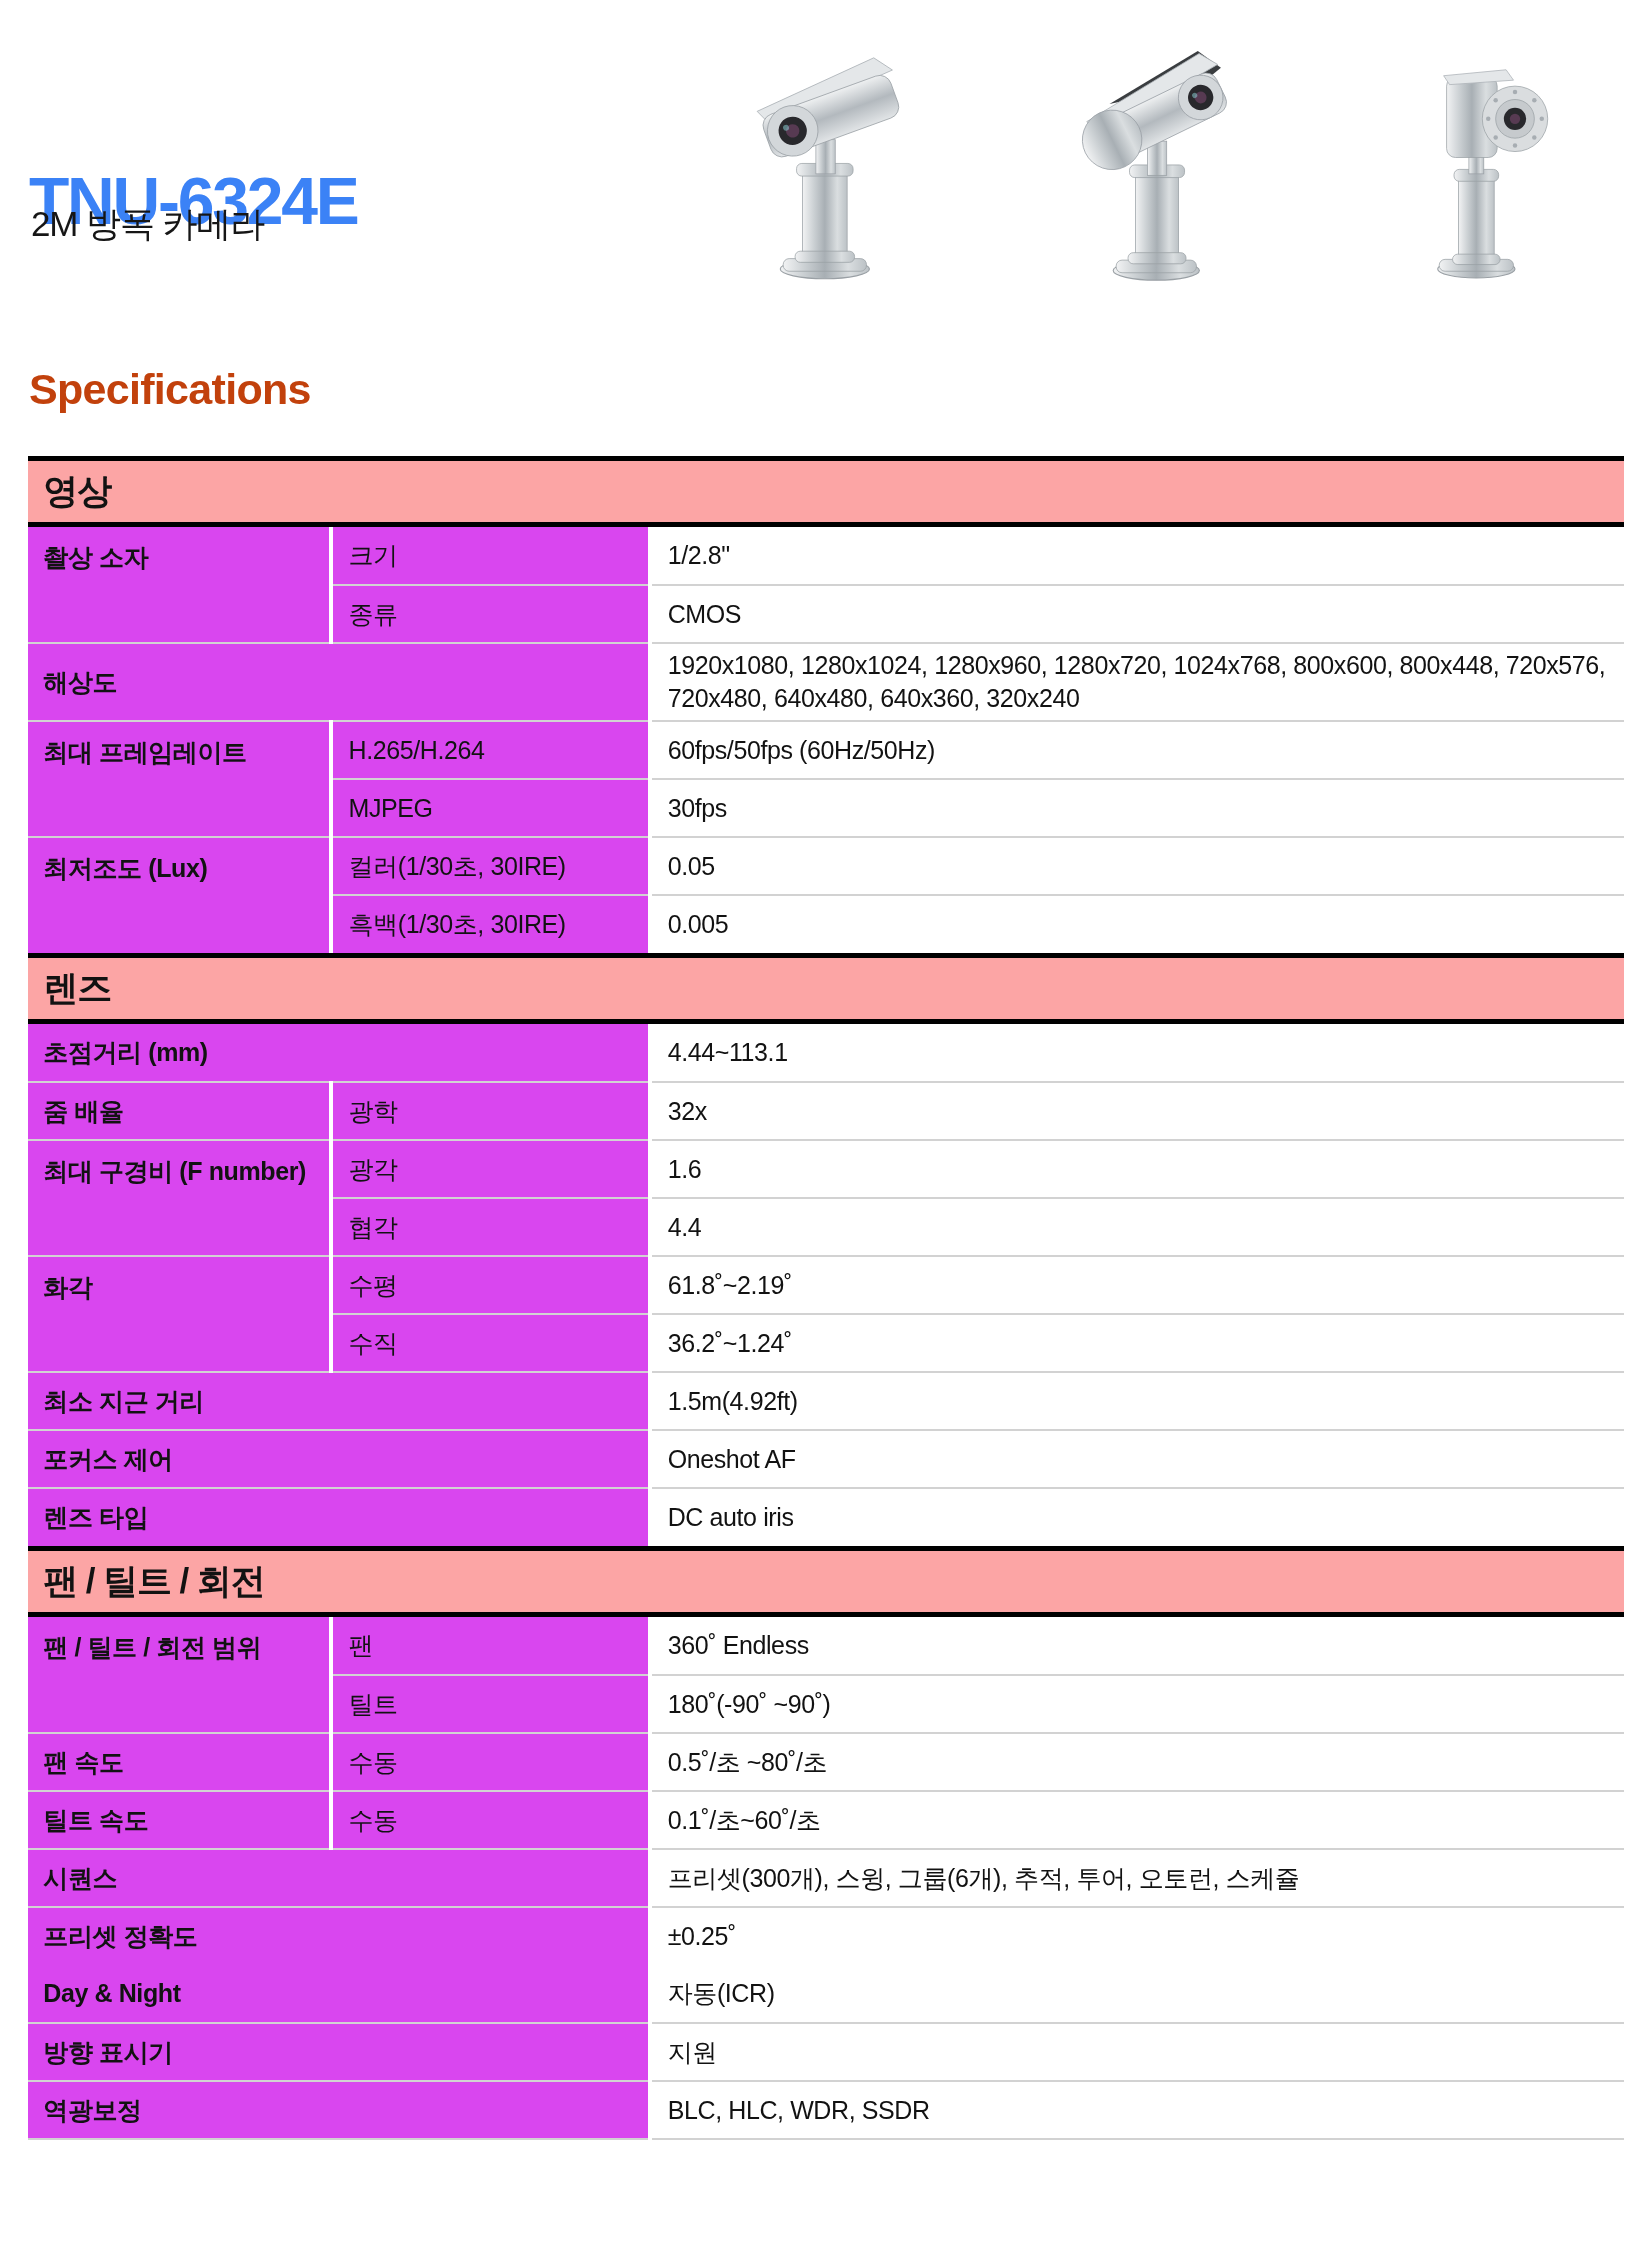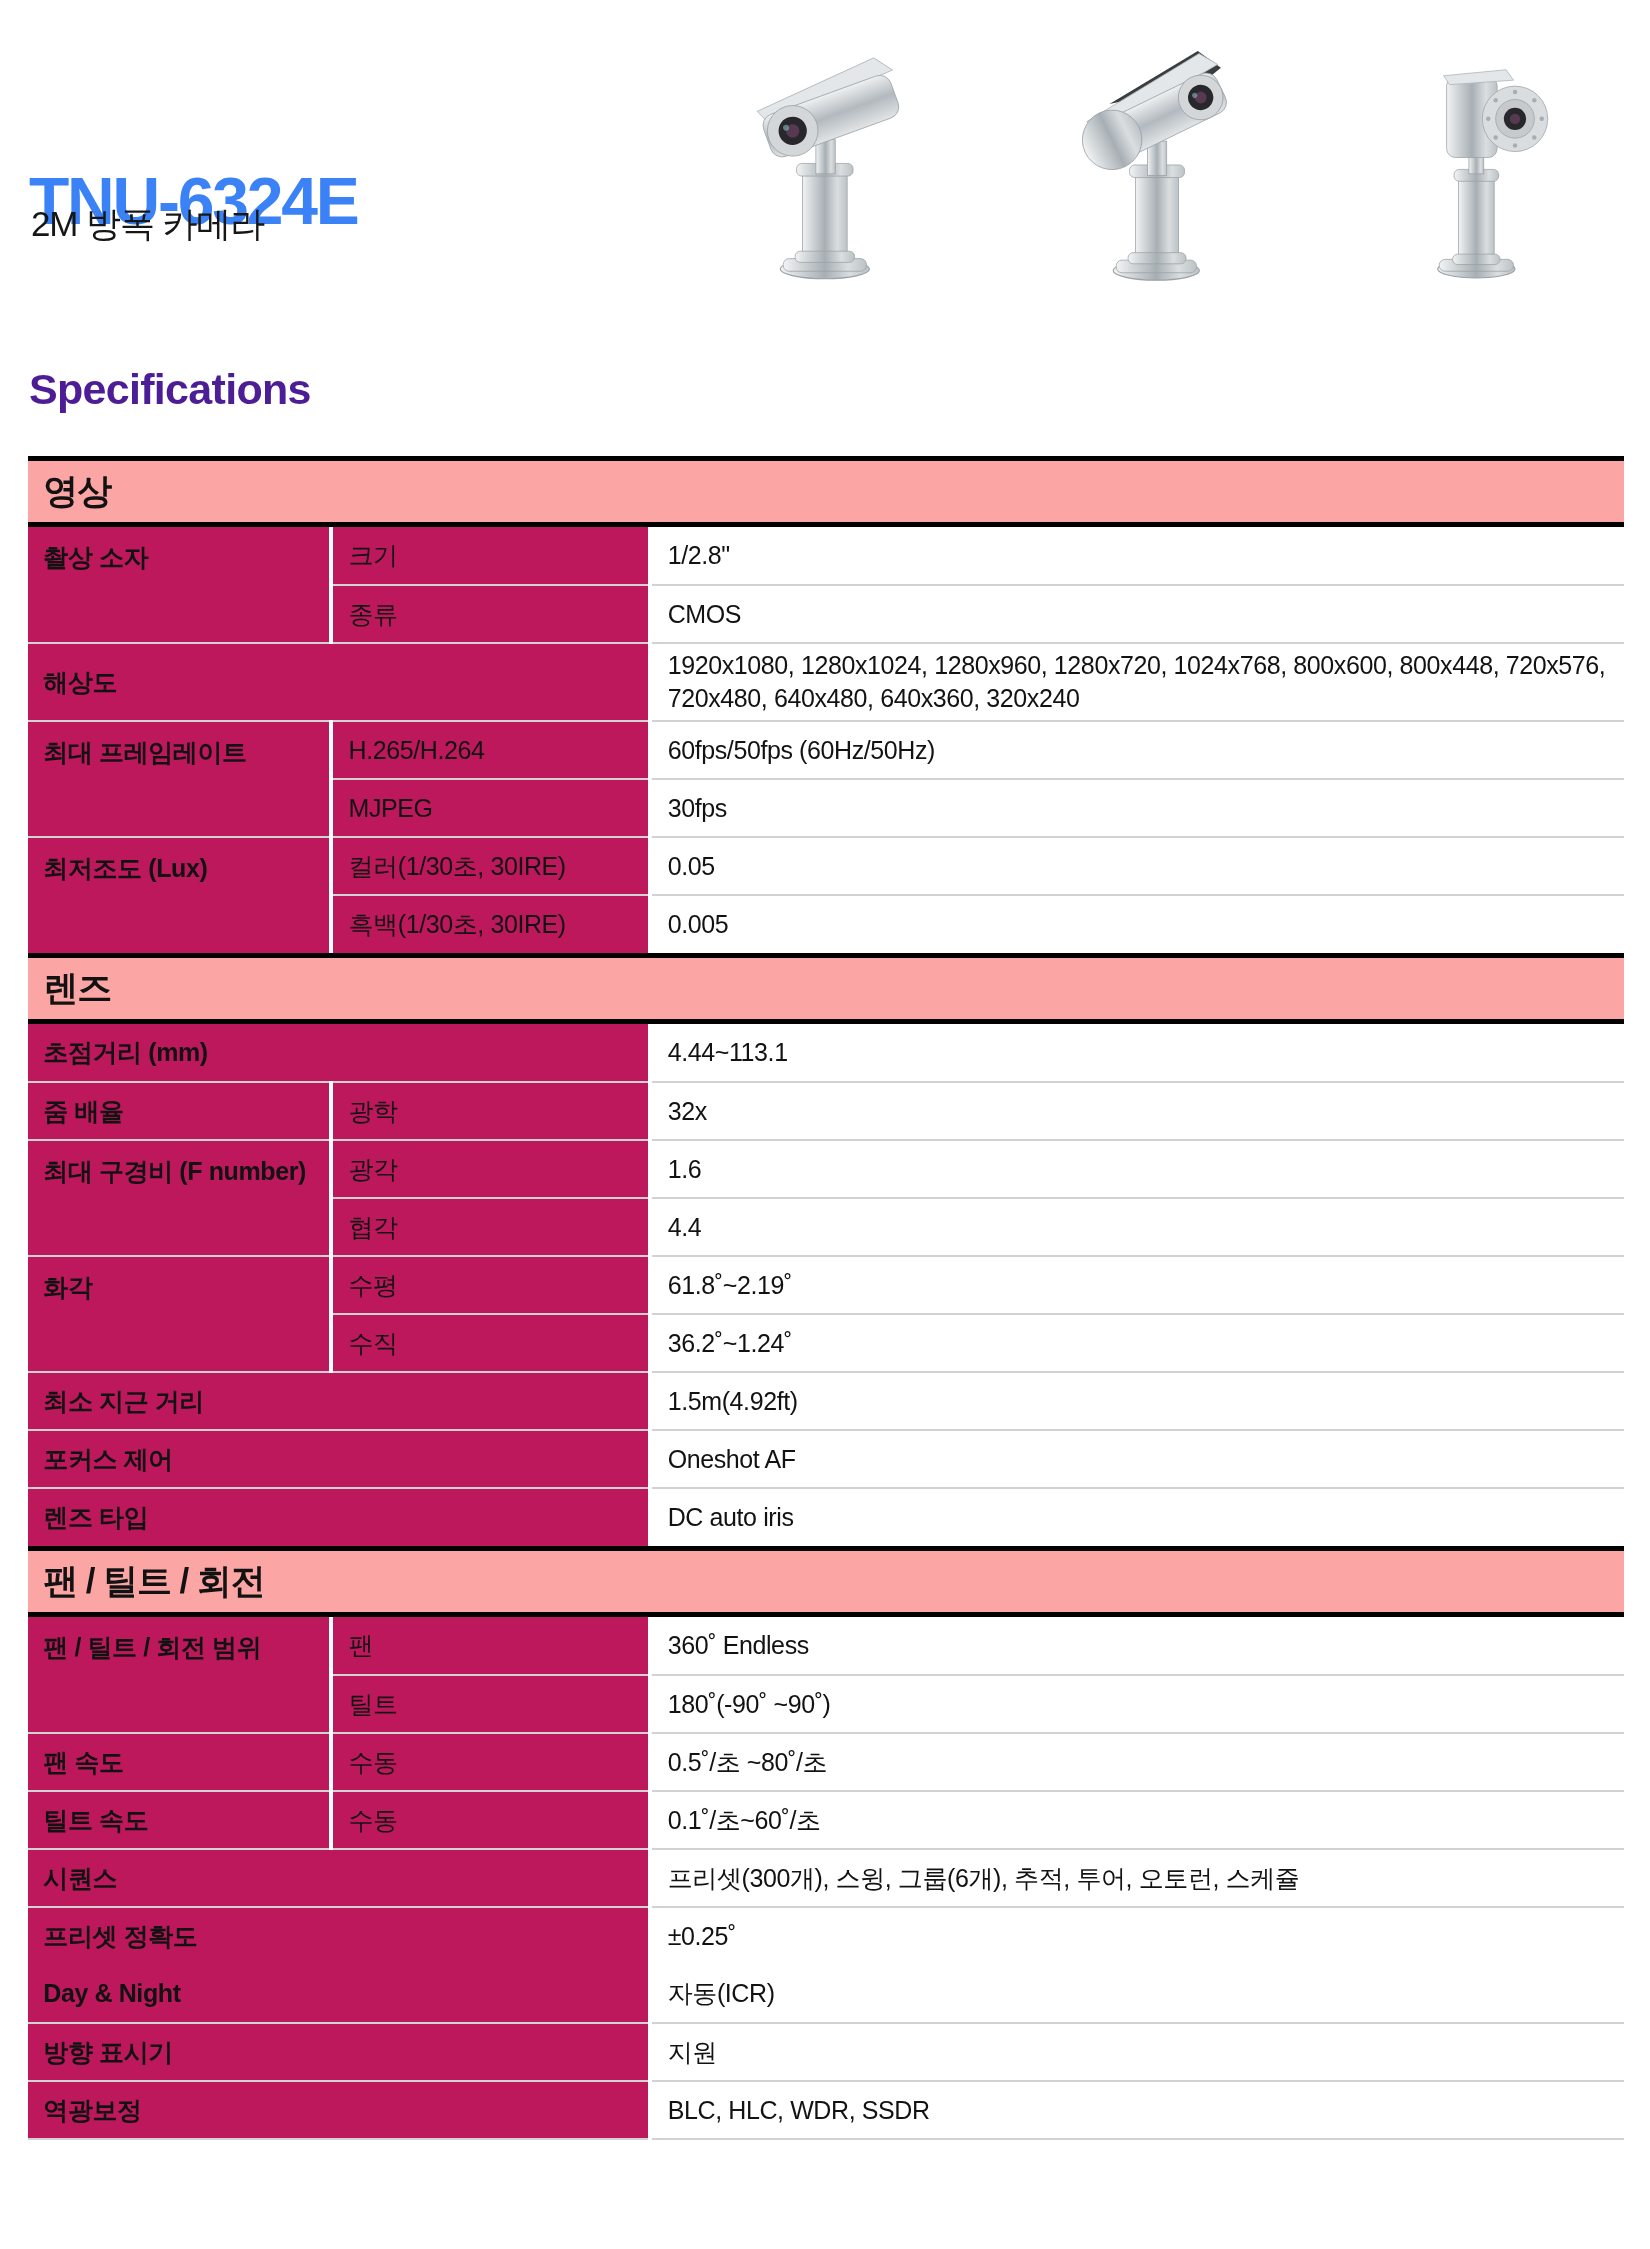--- a/index.html
+++ b/index.html
@@ -57,21 +57,21 @@
     font-size: 25px;
     letter-spacing: -0.4px;
     height: 58px;
     padding: 0 18px 0 15.7px;
     border-top: 2.2px solid #D2D2D2;
     vertical-align: middle;
     line-height: 1.32;
   }
   .section tr:first-child > td { border-top: none; }
   .section td.c1, .section td.c2 {
-    background: #be185d;
+    background: #d946ef;
     border-right: 4.5px solid #ffffff;
   }
   .section td.c1 { font-weight: 700; }
   .section td.val { background: #ffffff; }
   .section td.rs { vertical-align: top; padding-top: 14px; }
   .section tr.tall td { height: 78px; }
   .section:last-child table { border-bottom: 2.2px solid #D2D2D2; }
 </style>
 </head>
 <body>
@@ -173,21 +173,21 @@
         <circle cx="126" cy="143" r="3"></circle>
       <circle cx="116" cy="118" r="3"></circle>
         <circle cx="126" cy="93" r="3"></circle>
     </g>
     <circle cx="152" cy="118" r="26" fill="#c6cacd" stroke="#9aa0a5"></circle>
     <circle cx="152" cy="118" r="15" fill="#28282c"></circle>
     <circle cx="152" cy="118" r="7" fill="#573a52"></circle>
   </svg>
 </div>
 
-<div class="spec-heading" style="color: #4c1d95;">Specifications</div>
+<div class="spec-heading" style="color: #c2410c;">Specifications</div>
 
 <div class="spec-table" id="spec-table">
     <div class="section">
       <div class="section-title">영상</div>
       <table>
         <colgroup>
           <col class="w1">
           <col class="w2">
           <col class="w3">
         </colgroup>

